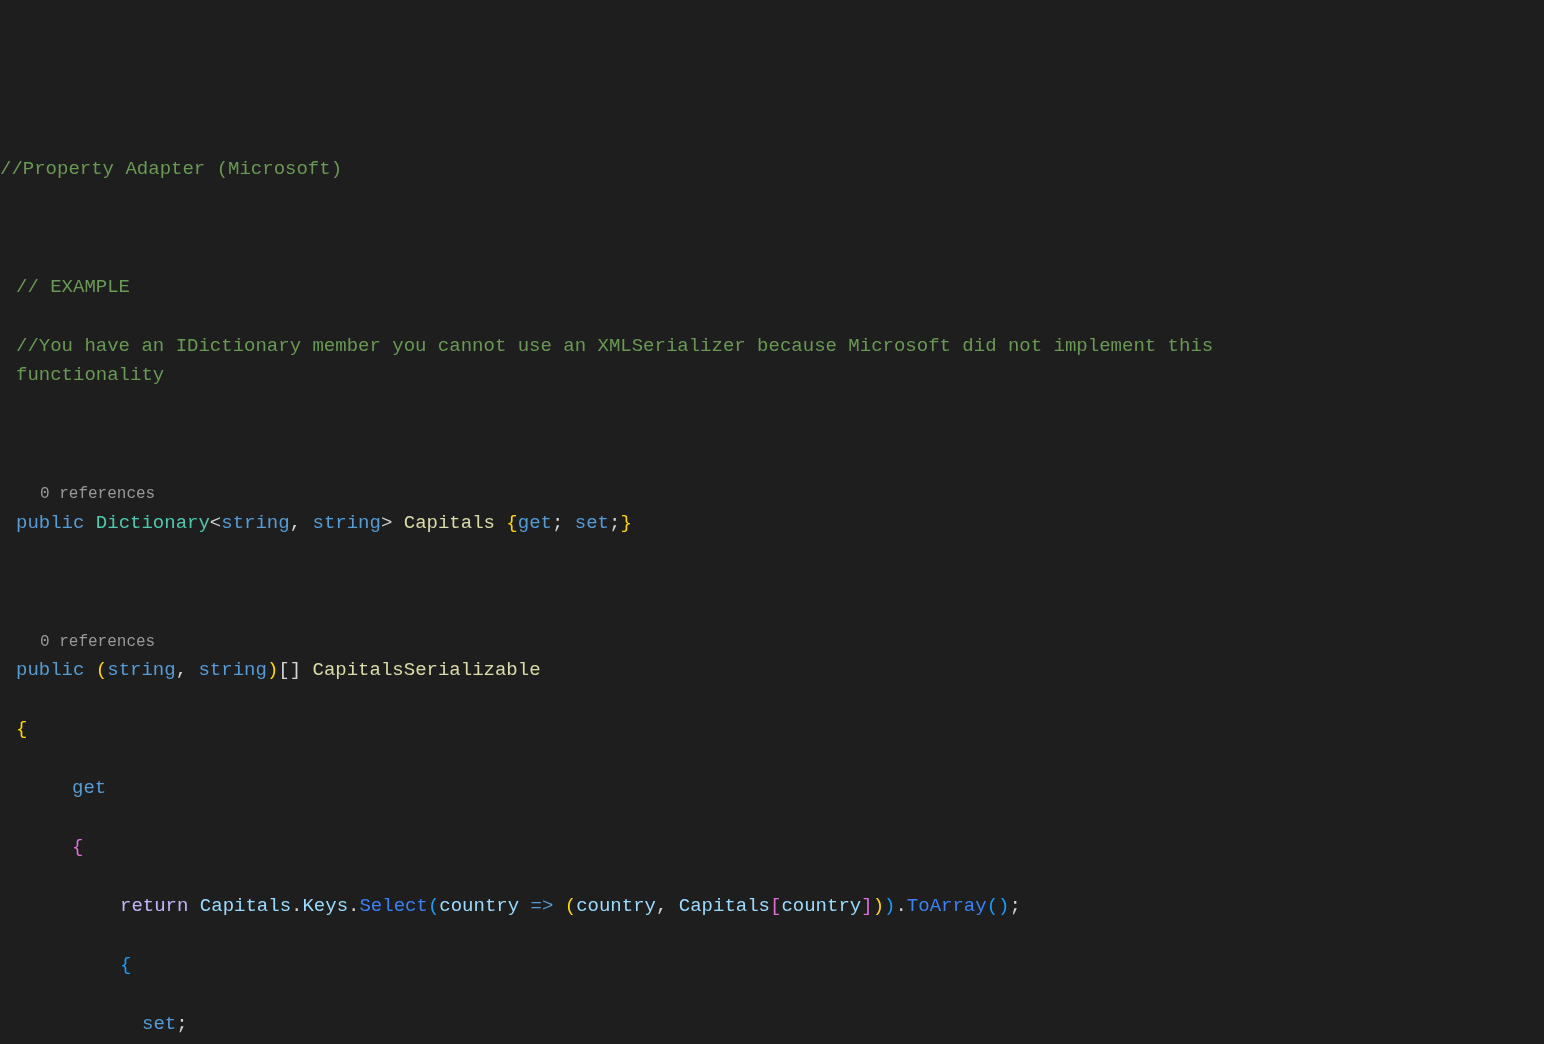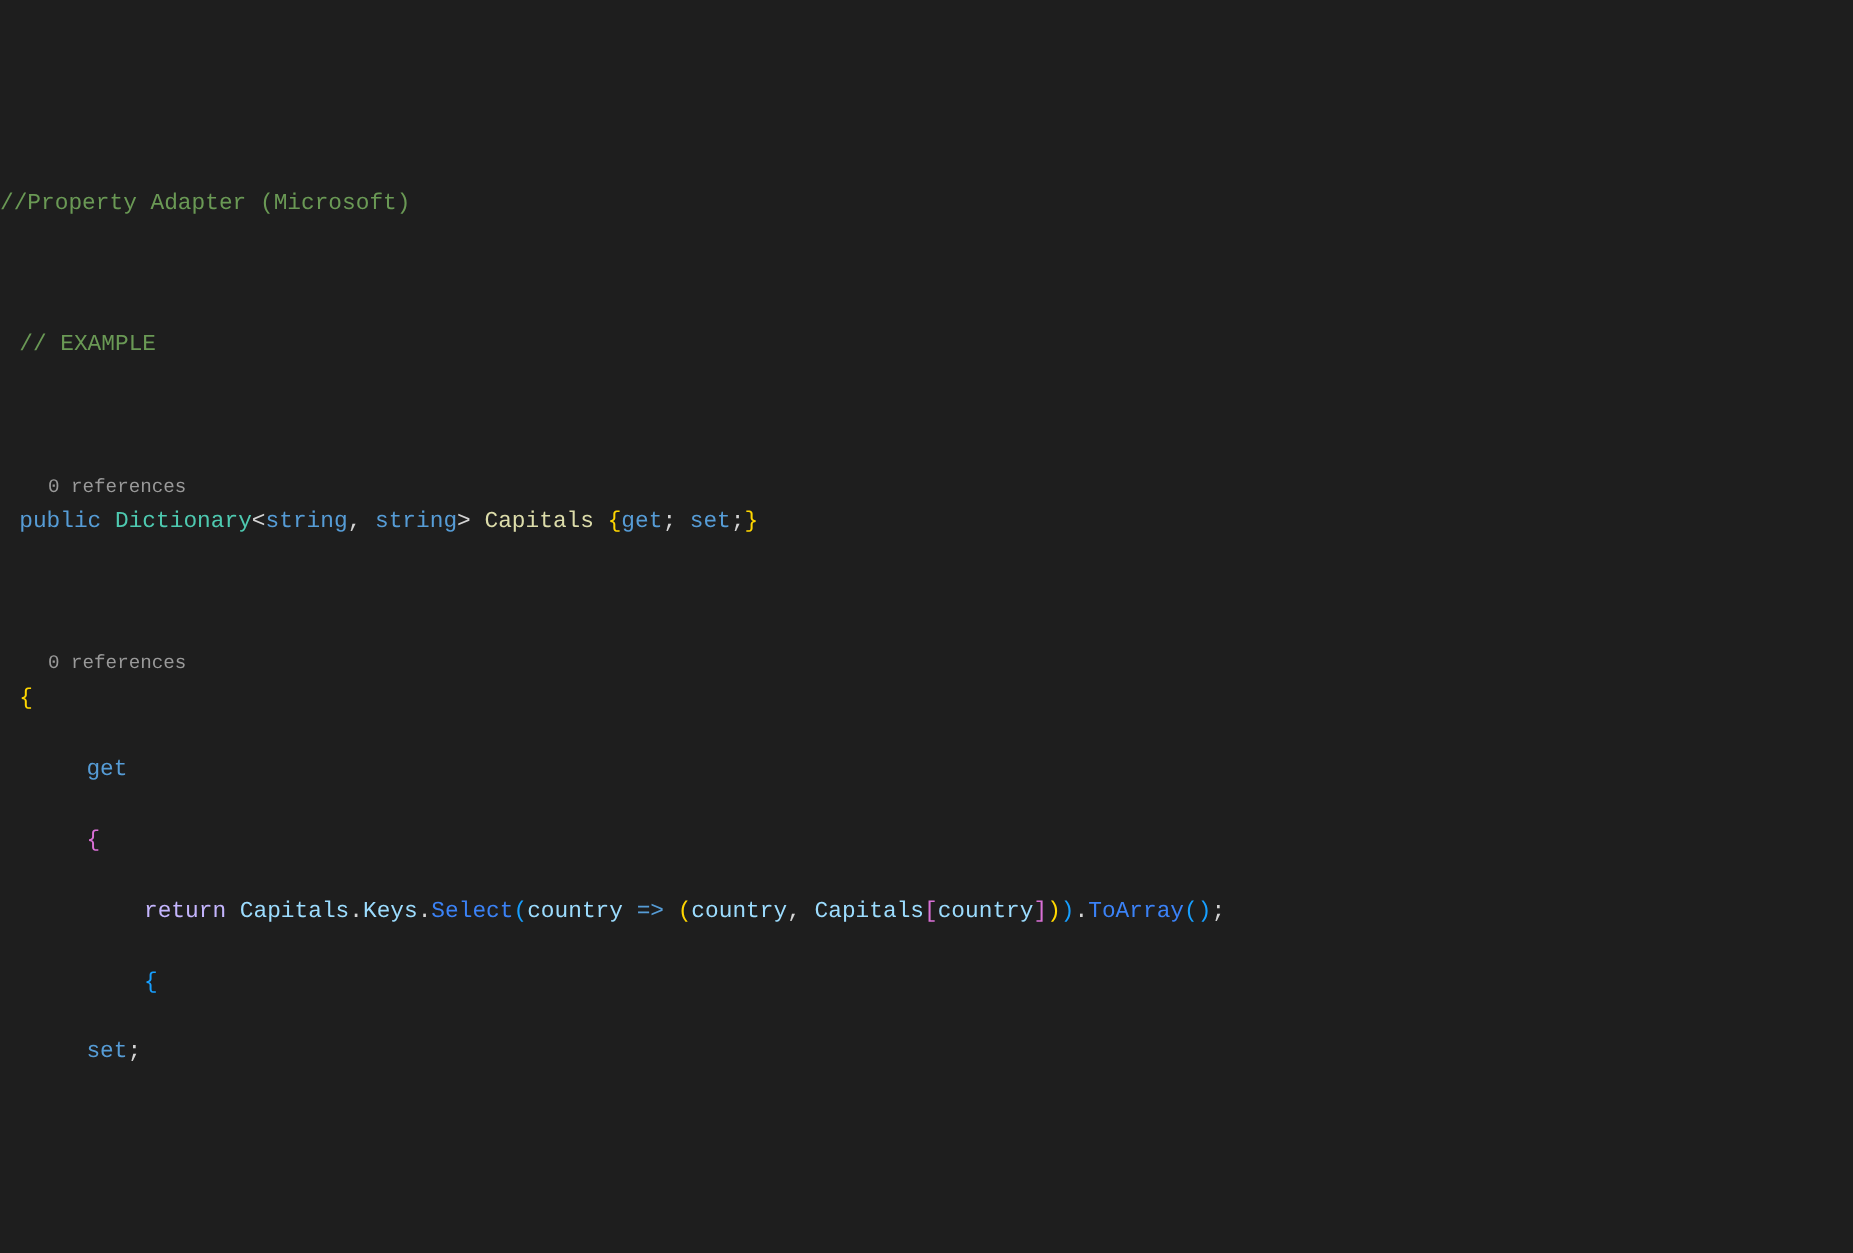--- a/index.html
+++ b/index.html
@@ -16,21 +16,21 @@
     .code-container {
       padding: 8px 0 8px 0;
     }
     .line {
       display: block;
       padding-left: 0;
     }
     .indent1 { padding-left: 16px; }
     .indent2 { padding-left: 72px; }
     .indent3 { padding-left: 120px; }
-    .indent4 { padding-left: 72px; }
+    .indent4 { padding-left: 118px; margin-left: 24px; }
     .comment { color: #6a9955; }
     .keyword { color: #569cd6; }
     .control { color: #c4b5fd; margin-top: 44px; }
     .type { color: #4ec9b0; }
     .method { color: #3b82f6; }
     .variable { color: #9cdcfe; }
     .param { color: #9cdcfe; }
     .property { color: #dcdcaa; }
     .punct { color: #d4d4d4; }
     .brace { color: #ffd700; }
@@ -45,25 +45,27 @@
   </style>
 </head>
 <body>
 
 
 
 <div class="code-container">
 <span class="line comment">//Property Adapter (Microsoft)</span>
 <span class="line"> </span>
 <span class="line comment indent1"><span>// EXAMPLE</span></span>
+<span class="line comment indent1" style="white-space: pre-wrap; max-width: 1280px; display:block;"><span>//You have an IDictionary member you cannot use an XMLSerializer because Microsoft did not implement this functionality</span></span>
 <span class="line"> </span>
 <span class="codelens">0 references</span>
 <span class="line indent1"><span class="keyword">public</span> <span class="type">Dictionary</span><span class="punct">&lt;</span><span class="keyword">string</span><span class="punct">, </span><span class="keyword">string</span><span class="punct">&gt; </span><span class="property">Capitals</span><span> </span><span class="brace">{</span><span class="keyword">get</span><span class="punct">; </span><span class="keyword">set</span><span class="punct">;</span><span class="brace">}</span></span>
 <span class="line"> </span>
 <span class="codelens">0 references</span>
+<span class="line indent1"><span class="keyword">public</span><span class="brace"> (</span><span class="keyword">string</span><span class="punct">, </span><span class="keyword">string</span><span class="brace">)</span><span class="punct">[] </span><span class="property">CapitalsSerializable</span></span>
 <span class="line indent1"><span class="brace">{</span></span>
 <span class="line indent2"><span class="keyword">get</span></span>
 <span class="line indent2"><span class="brace-pink">{</span></span>
 <span class="line indent3"><span class="control">return</span><span class="variable"> Capitals</span><span class="punct">.</span><span class="variable">Keys</span><span class="punct">.</span><span class="method">Select</span><span class="brace-blue">(</span><span class="param">country</span><span class="keyword"> =&gt; </span><span class="brace">(</span><span class="variable">country</span><span class="punct">, </span><span class="variable">Capitals</span><span class="brace-pink">[</span><span class="variable">country</span><span class="brace-pink">]</span><span class="brace">)</span><span class="brace-blue">)</span><span class="punct">.</span><span class="method">ToArray</span><span class="brace-blue">(</span><span class="brace-blue">)</span><span class="punct">;</span></span>
 <span class="line indent3"><span class="brace-blue">{</span></span>
 <span class="line indent4"><span class="keyword">set</span><span class="punct">;</span></span>
 
 
 
 

